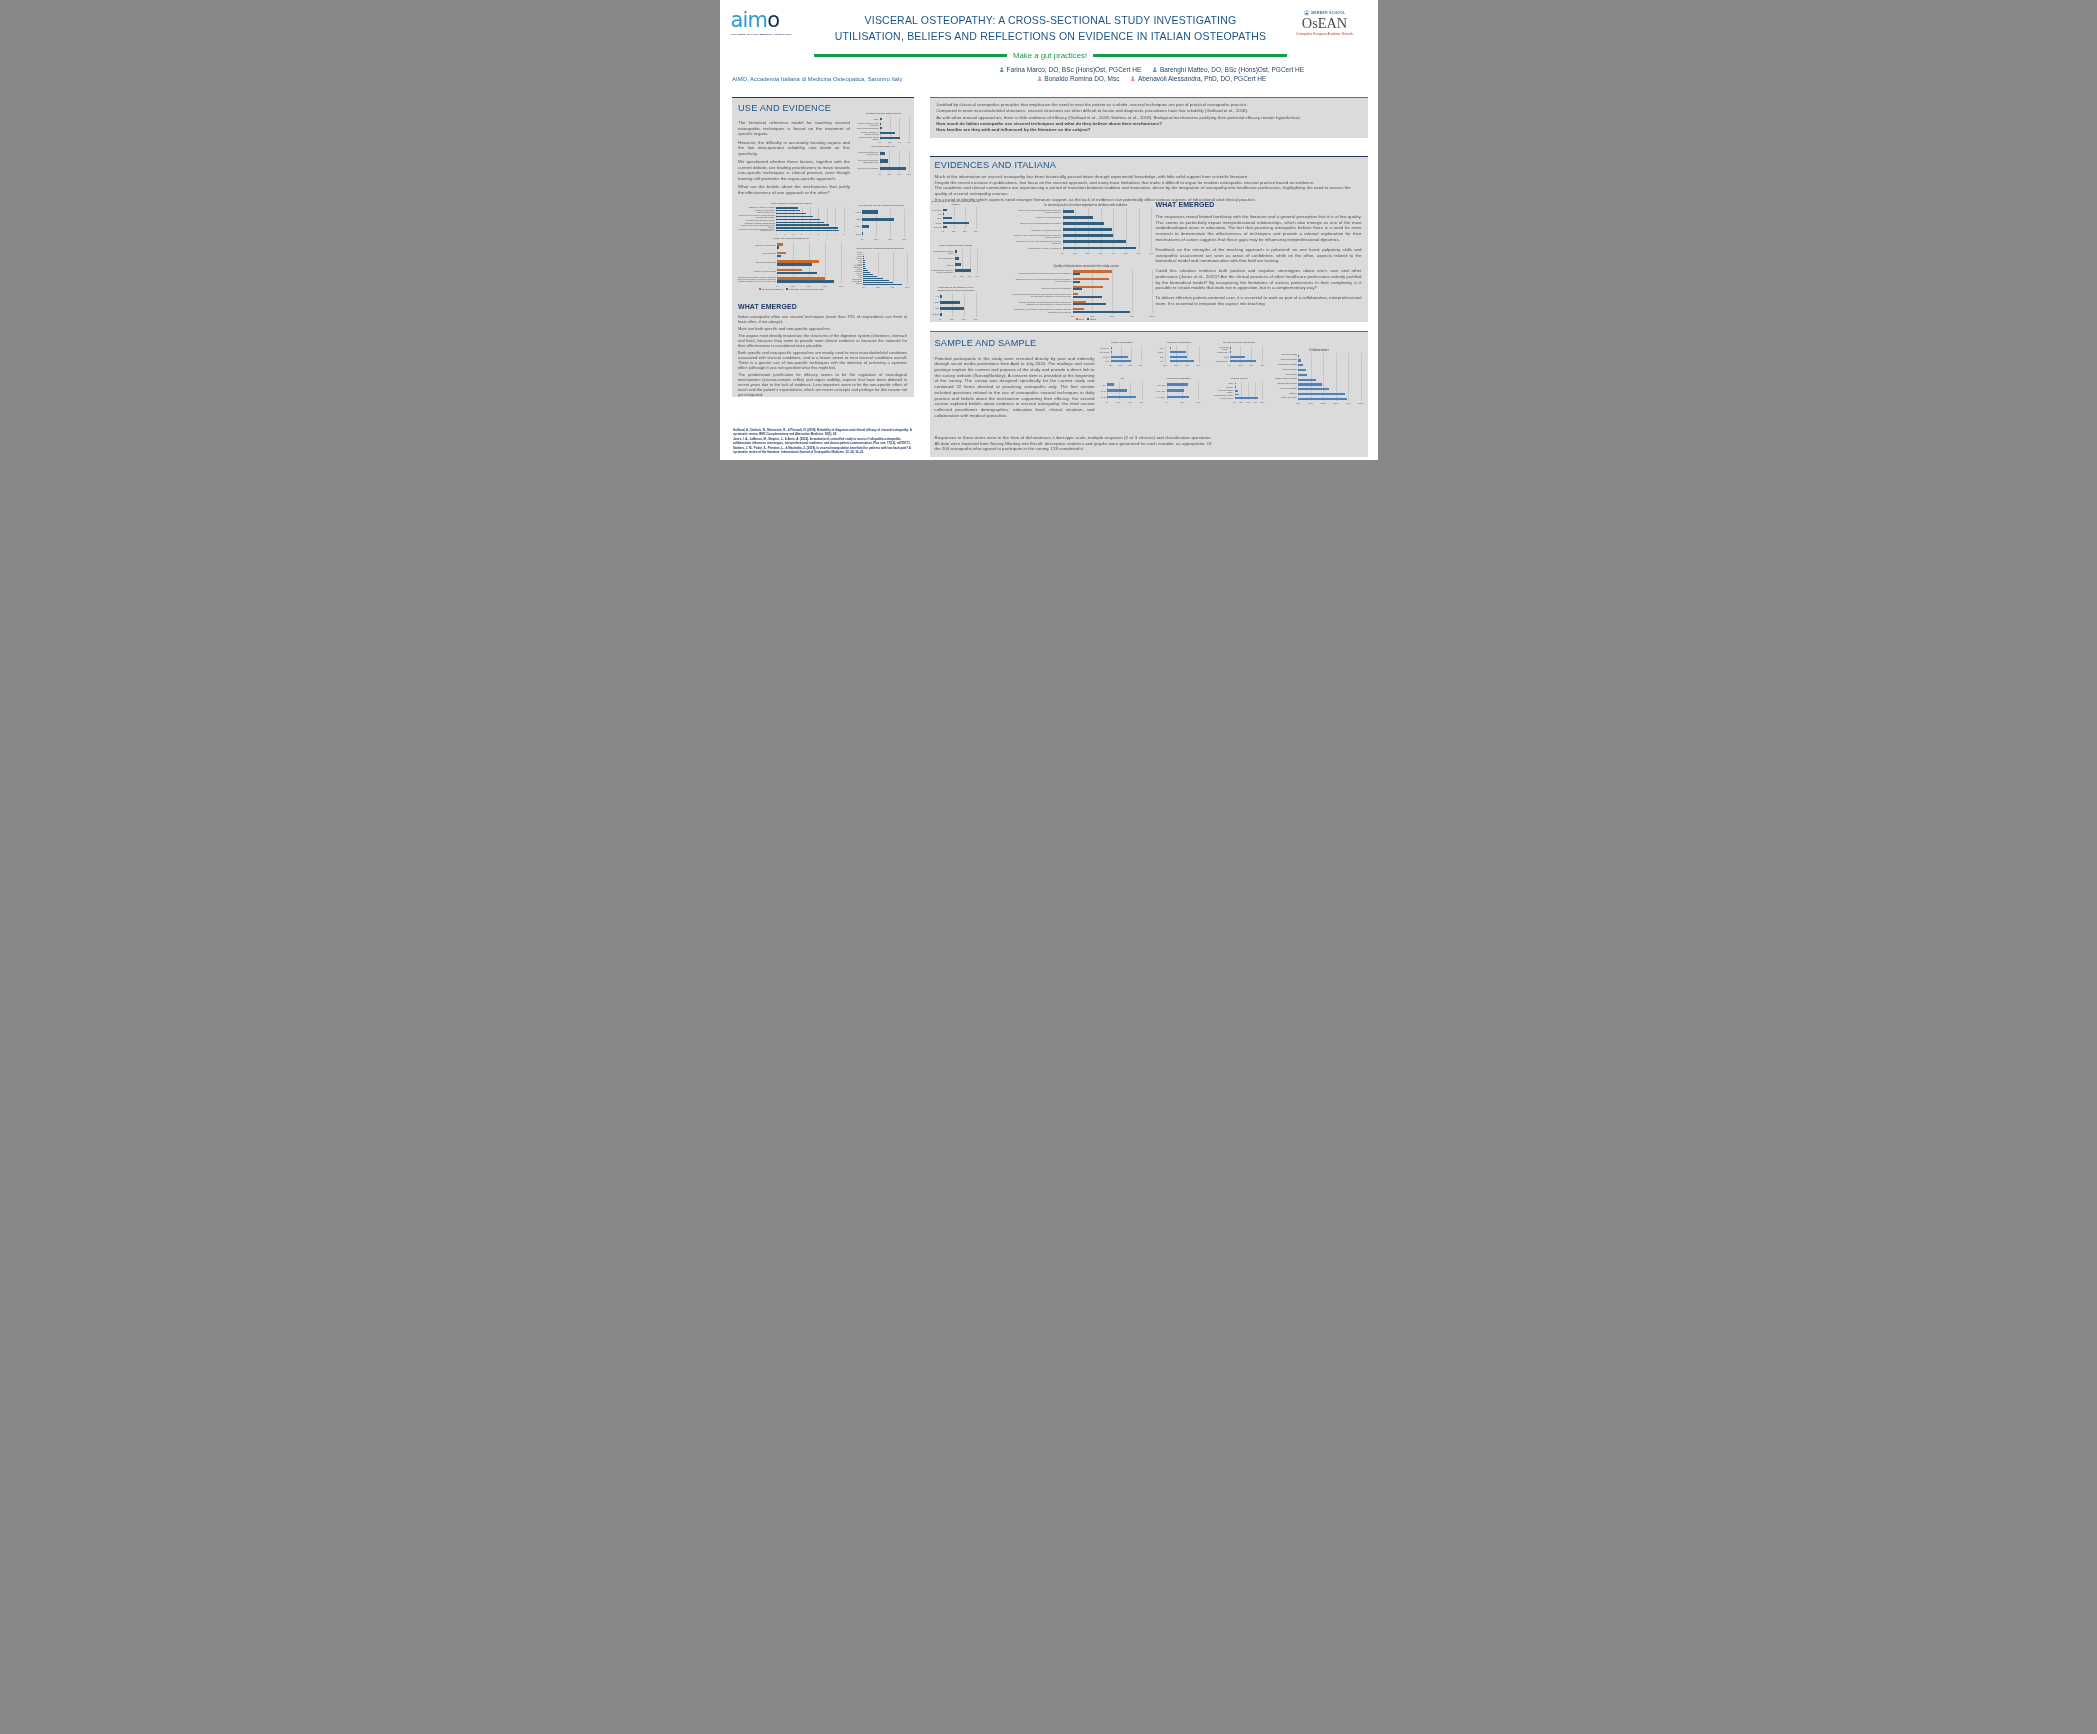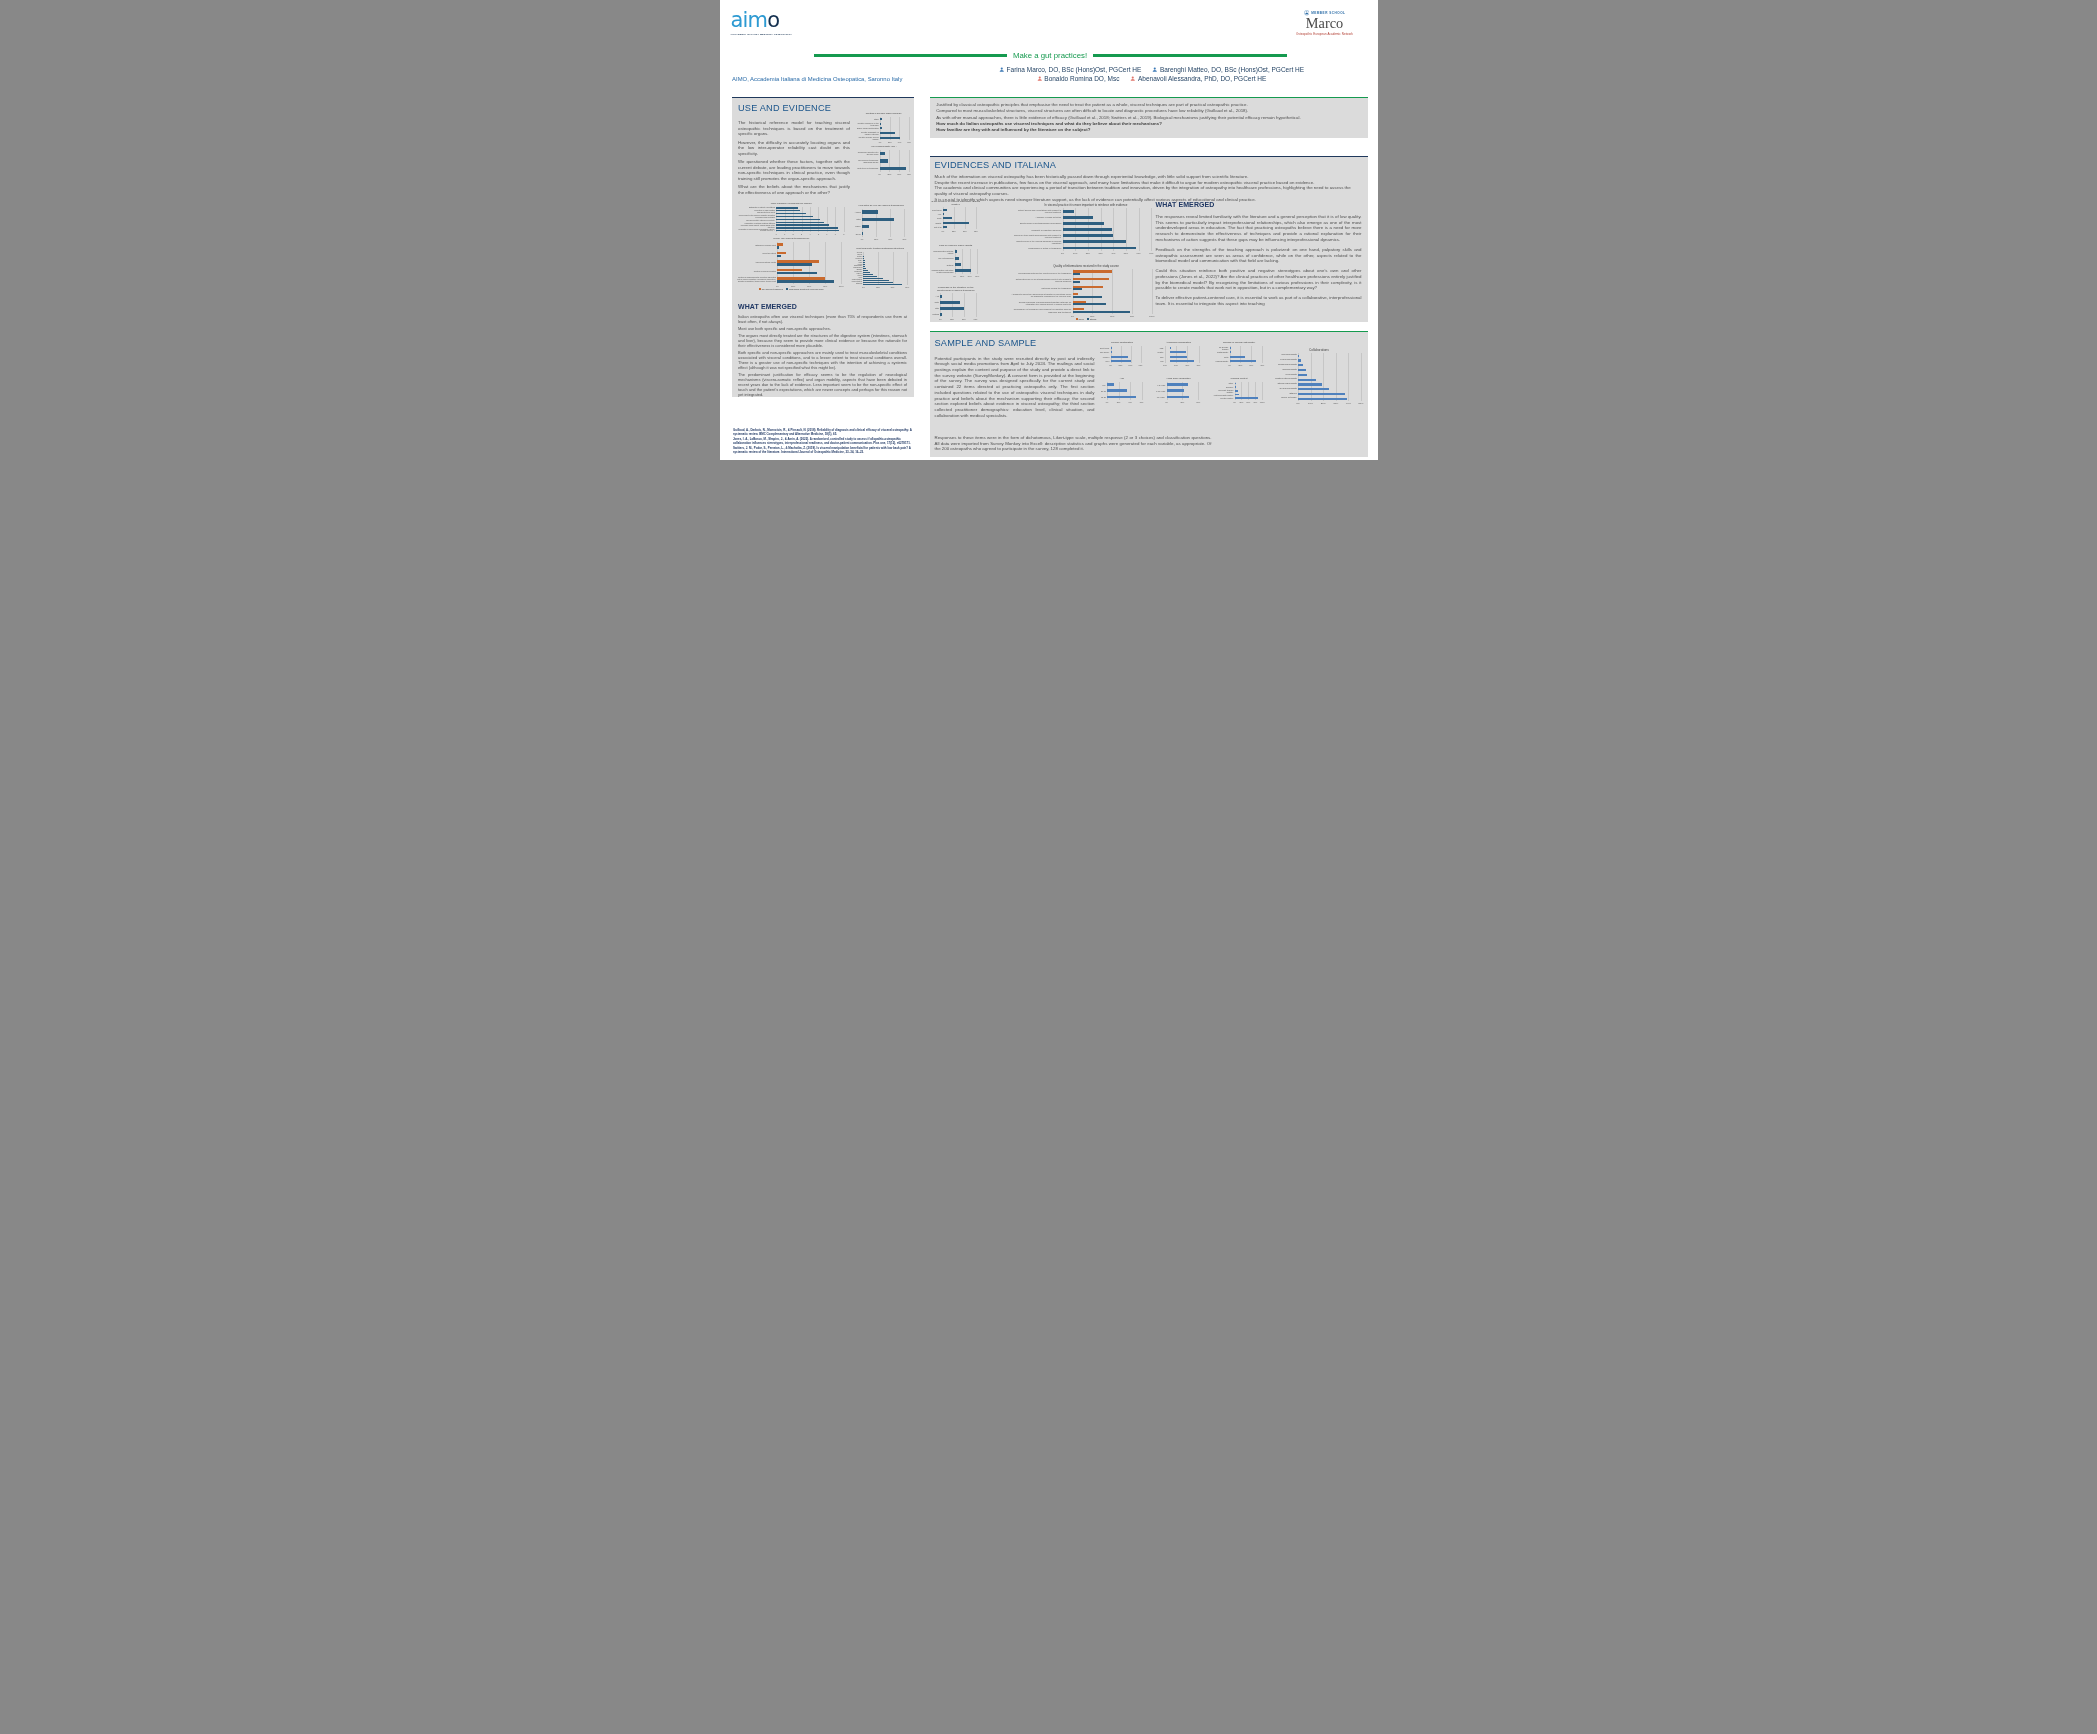--- a/index.html
+++ b/index.html
@@ -110,20 +110,24 @@
 </head>
 <body>
 
 <div class="poster">
 
   <div class="aimo">
     <div class="aimo-word"><span class="a1">aim</span><span class="a2">o</span></div>
     <div class="aimo-sub">ACCADEMIA ITALIANA MEDICINA OSTEOPATICA</div>
   </div>
 
+  <div class="title">
+    <div>VISCERAL OSTEOPATHY: A CROSS-SECTIONAL STUDY INVESTIGATING</div>
+    <div>UTILISATION, BELIEFS AND REFLECTIONS ON EVIDENCE IN ITALIAN OSTEOPATHS</div>
+  </div>
 
   <div class="tagline">
     <div class="tag-bar"></div>
     <div class="tag-text">Make a gut practices!</div>
     <div class="tag-bar"></div>
   </div>
 
   <div class="affiliation">AIMO, Accademia Italiana di Medicina Osteopatica, Saronno Italy</div>
 
   <div class="authors">
@@ -171,21 +175,21 @@
 
   <div class="osean">
     <div class="osean-member">
       <svg viewBox="0 0 24 24">
           <circle cx="12" cy="12" r="10.5" fill="none" stroke="#2d6ea8" stroke-width="1.6"></circle>
           <circle cx="12" cy="8" r="2.2" fill="#2d6ea8"></circle>
           <path d="M6 18c0-4 2.5-6 6-6s6 2 6 6z" fill="#2d6ea8"></path>
         </svg>
       <span>MEMBER SCHOOL</span>
     </div>
-    <div class="osean-name">Marco</div>
+    <div class="osean-name">OsEAN</div>
     <div class="osean-sub">Osteopathic European Academic Network</div>
   </div>
 
   <div id="panel-use" class="panel bar-navy">
     <div class="h2" style="left:5.9px;top:5px;">USE AND EVIDENCE</div>
     <div id="ub-text" class="txt">
       <p>The historical reference model for teaching visceral osteopathic techniques is based on the treatment of specific organs.</p>
       <p>However, the difficulty in accurately locating organs and the low inter-operator reliability cast doubt on this specificity.</p>
       <p>We questioned whether these factors, together with the current debate, are leading practitioners to move towards non-specific techniques in clinical practice, even though training still promotes the organ-specific approach.</p>
       <p>What are the beliefs about the mechanisms that justify the effectiveness of one approach or the other?</p>

